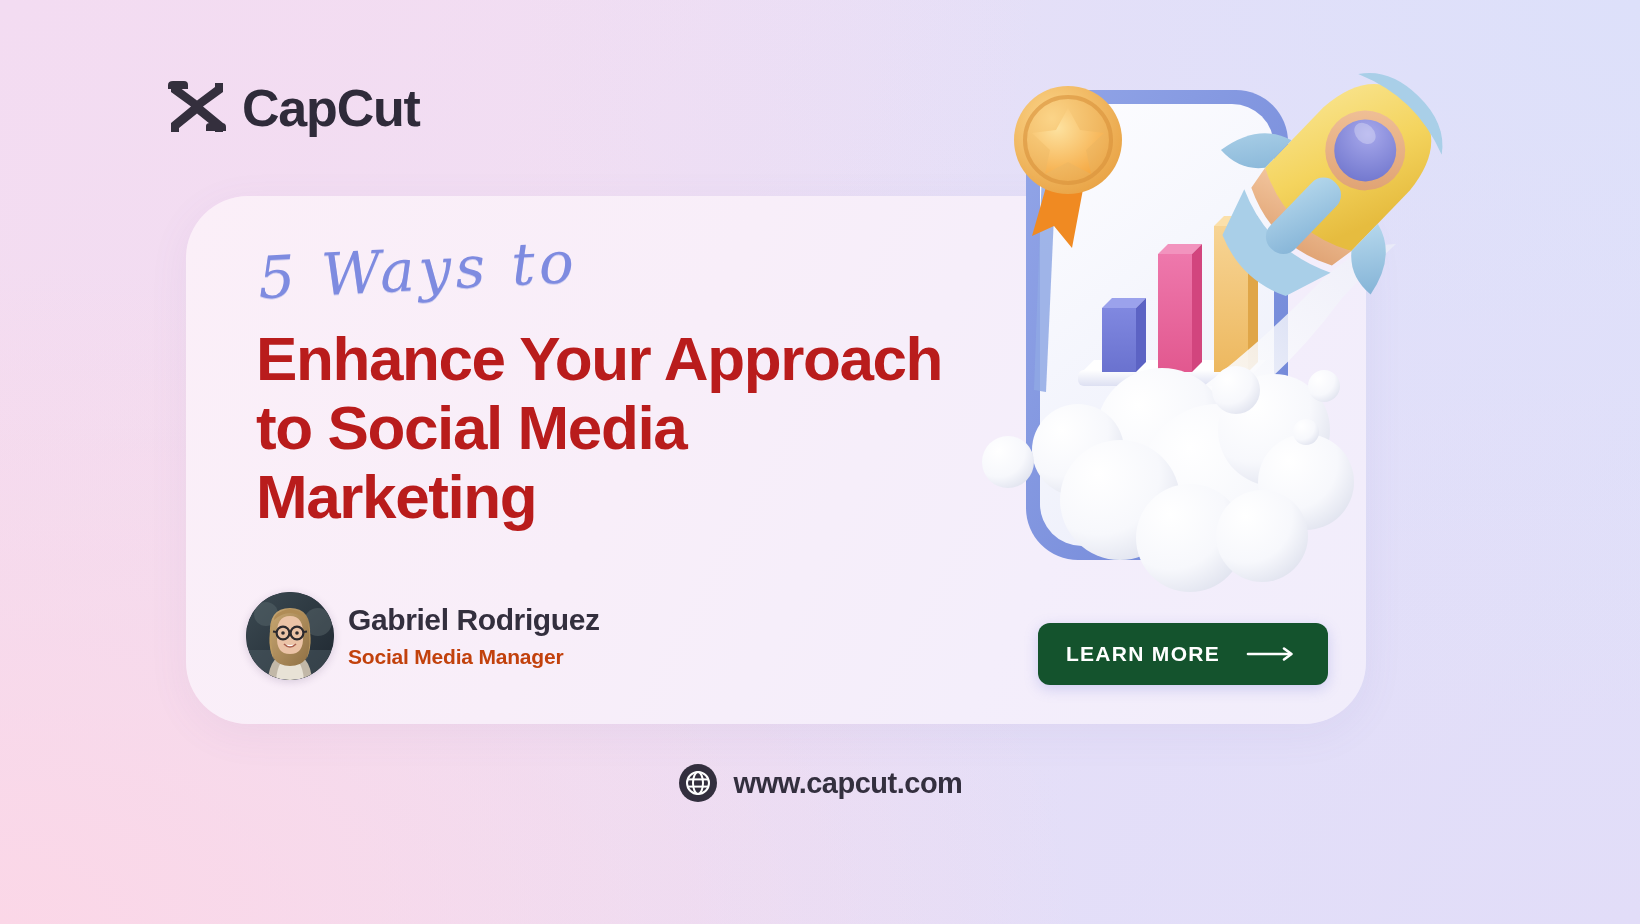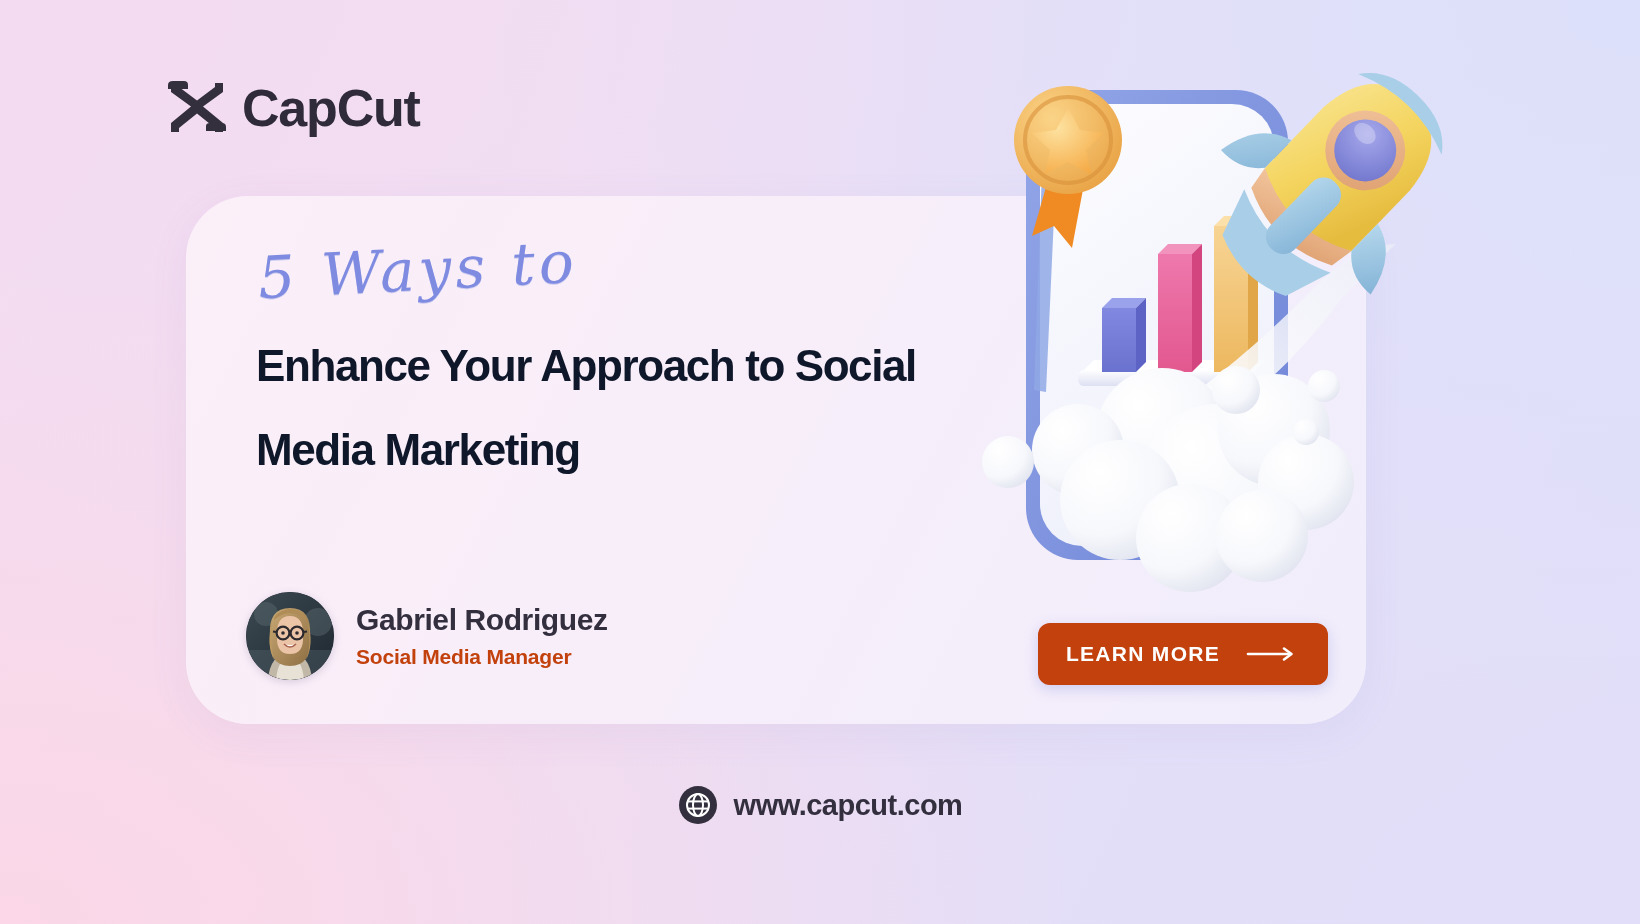--- a/index.html
+++ b/index.html
@@ -33,47 +33,47 @@
     position:absolute;left:258px;top:236px;
     font-family:"DejaVu Serif", serif;
     font-style:italic;font-size:58px;color:#7E8BE0;
     letter-spacing:4px;
     transform:rotate(-3deg);
     text-shadow:0 1px 0 rgba(126,139,224,.35);
   }
 
   .headline{
     position:absolute;left:256px;top:324px;width:690px;
-    font-size:44px;line-height:84px;font-weight:bold;
-    color:#0f172a;letter-spacing:-1.4px;
-  }
-
-  
-  .author{position:absolute;left:246px;top:592px;display:flex;align-items:center;gap:22px;}
+    font-size:62px;line-height:69px;font-weight:bold;
+    color:#b91c1c;letter-spacing:-1.4px;
+  }
+
+  
+  .author{position:absolute;left:246px;top:592px;display:flex;align-items:center;gap:14px;}
   .avatar{
     width:88px;height:88px;border-radius:50%;overflow:hidden;position:relative;
     background:#26303B;box-shadow:0 2px 8px rgba(60,40,90,.18);flex:0 0 auto;
   }
   .avatar svg{position:absolute;inset:0;}
   .author-txt{display:flex;flex-direction:column;gap:8px;}
   .author-name{font-size:30px;font-weight:bold;color:#332F3E;letter-spacing:-.4px;}
   .author-role{font-size:21px;font-weight:bold;color:#c2410c;letter-spacing:-.2px;}
 
   
   .cta{
     position:absolute;left:1038px;top:623px;width:290px;height:62px;
-    border-radius:12px;background:#c2410c;border:none;cursor:pointer;
+    border-radius:12px;background:#14532d;border:none;cursor:pointer;
     display:flex;align-items:center;justify-content:center;gap:26px;
     box-shadow:0 4px 14px rgba(110,120,215,.28);
   }
   .cta-label{font-size:21px;font-weight:bold;color:#FFFFFF;letter-spacing:1.3px;}
   .cta-arrow{display:flex;align-items:center;}
 
   
-  .footer{position:absolute;left:0;right:0;top:785px;display:flex;justify-content:center;
+  .footer{position:absolute;left:0;right:0;top:763px;display:flex;justify-content:center;
           align-items:center;gap:16px;}
   .globe{width:40px;height:40px;flex:0 0 auto;}
   .footer-url{font-size:29px;font-weight:bold;color:#332F3E;letter-spacing:-.5px;}
 
   
   .illo{position:absolute;left:950px;top:30px;width:560px;height:580px;}
   .illo svg{position:absolute;left:0;top:0;}
 </style>
 </head>
 <body>

